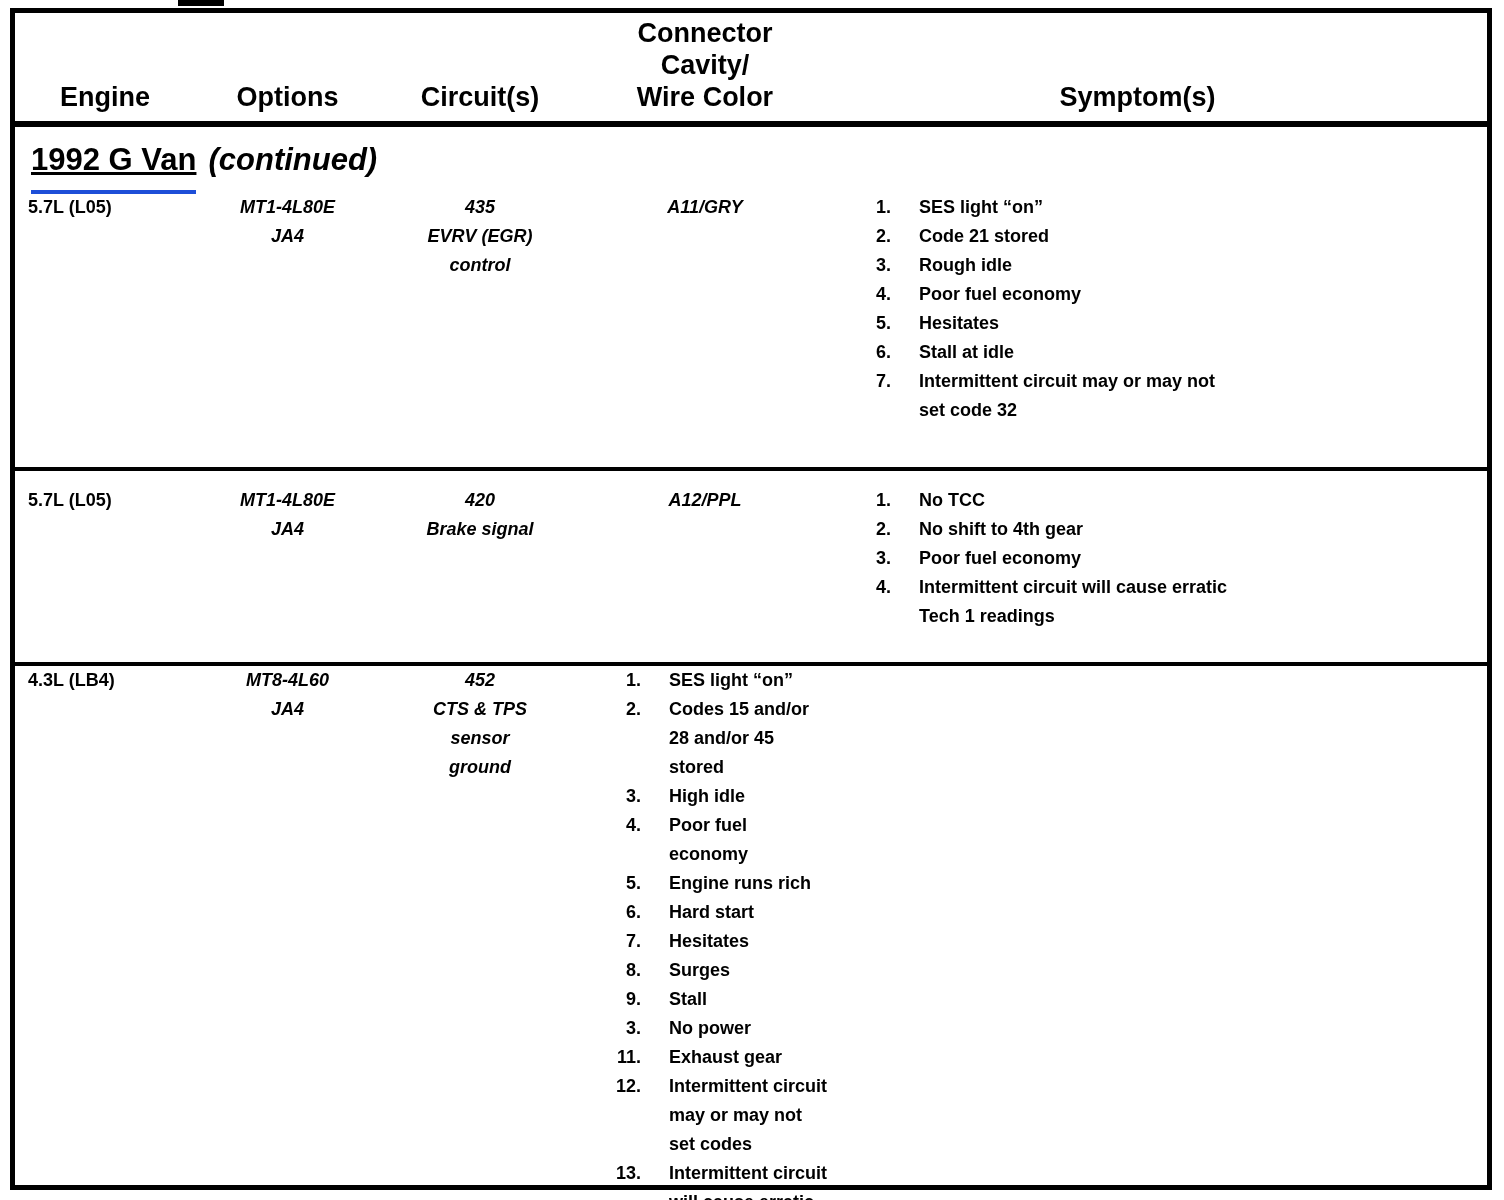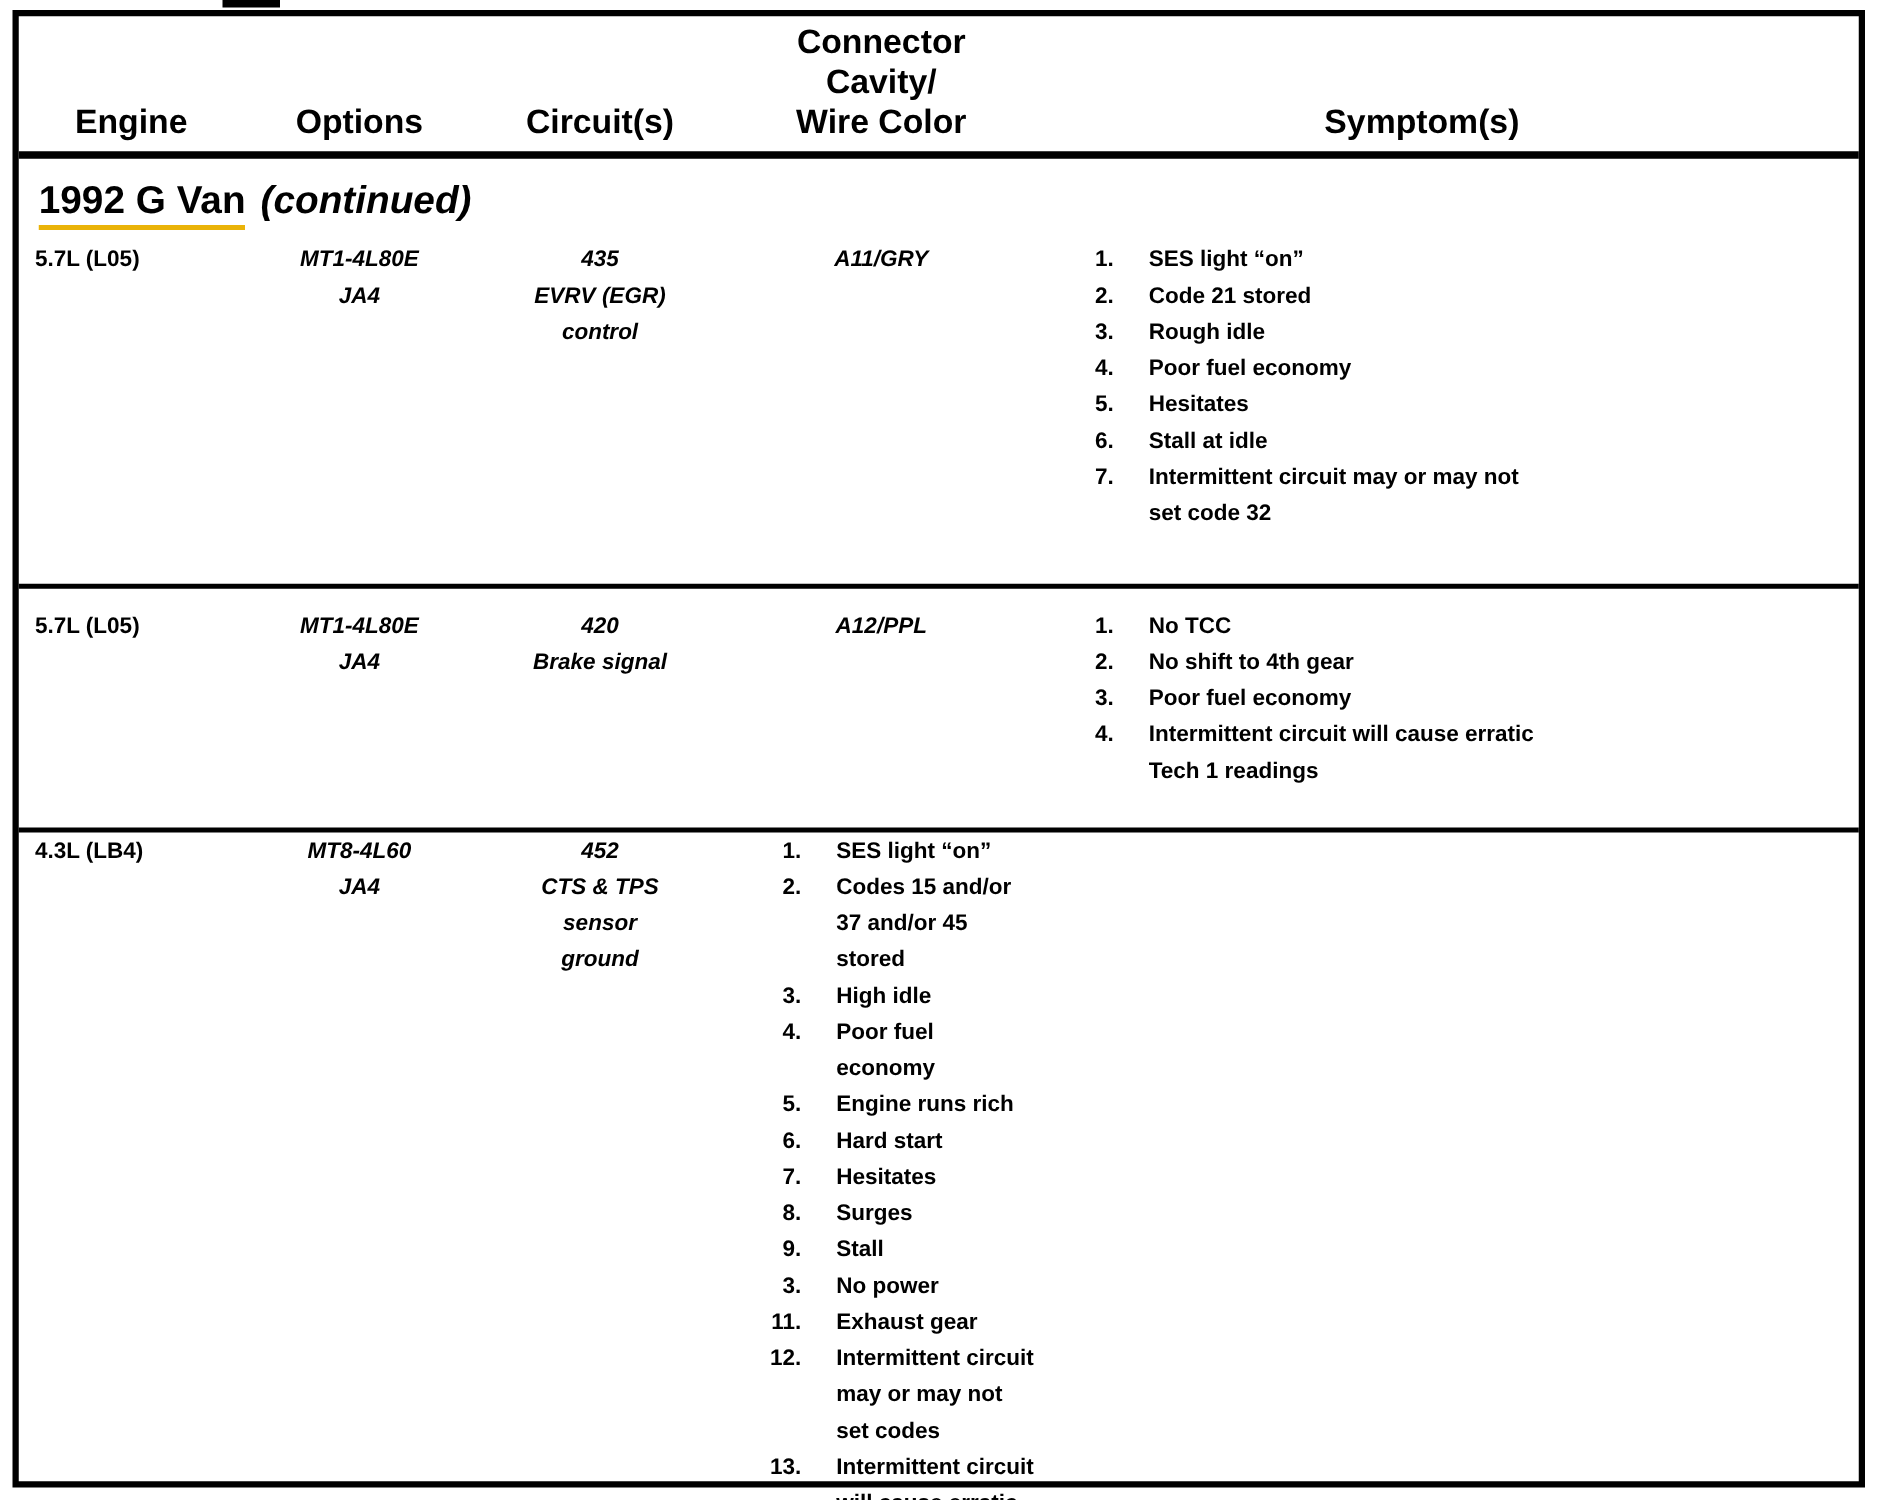--- a/index.html
+++ b/index.html
@@ -51,22 +51,23 @@
   .section-heading {
     flex: none;
     margin: 14px 0 0 16px;
     font-size: 31px;
     line-height: 38px;
     height: 40px;
     white-space: nowrap;
   }
   .section-title {
     display: inline-block;
-    border-bottom: 4px solid #eab308;
-    padding-bottom: 1px;
+    border-bottom: 4px solid #1d4ed8;
+    padding-bottom: 11px;
+    text-decoration: underline;
   }
   .section-suffix {
     font-style: italic;
     margin-left: 12px;
   }
   .data-row {
     font-size: 18px;
     line-height: 29px;
     box-sizing: border-box;
     flex: none;
@@ -205,21 +206,21 @@
           <div class="cell-line">sensor</div>
           <div class="cell-line">ground</div>
         </div>
       <div class="symptoms-cell">
           <div class="sym-item">
             <span class="sym-num">1.</span>
             <span class="sym-text">SES light “on”</span>
           </div>
           <div class="sym-item">
             <span class="sym-num">2.</span>
-            <span class="sym-text">Codes 15 and/or 37 and/or 45
+            <span class="sym-text">Codes 15 and/or 28 and/or 45
 stored</span>
           </div>
           <div class="sym-item">
             <span class="sym-num">3.</span>
             <span class="sym-text">High idle</span>
           </div>
           <div class="sym-item">
             <span class="sym-num">4.</span>
             <span class="sym-text">Poor fuel economy</span>
           </div>

